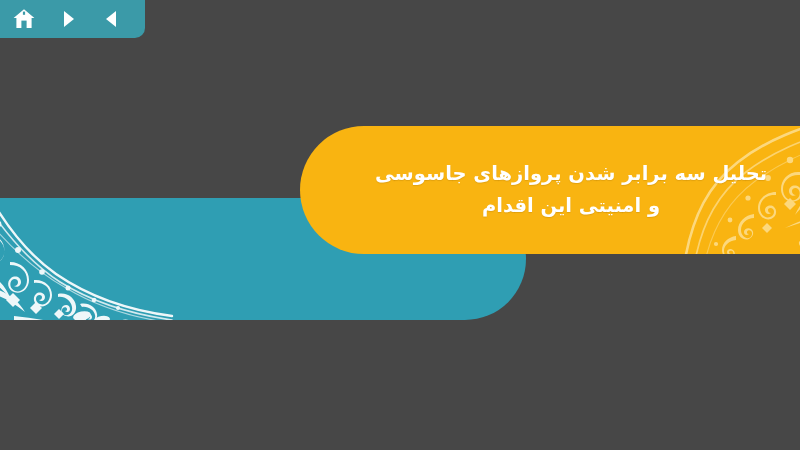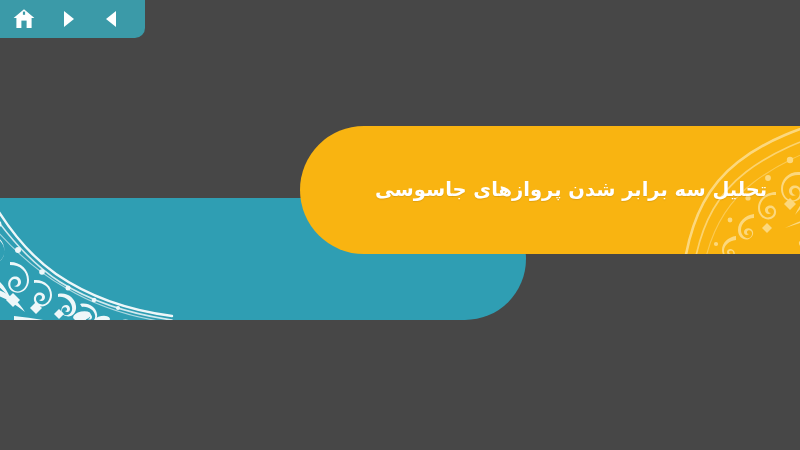--- a/index.html
+++ b/index.html
@@ -184,20 +184,21 @@
         <path d="M178 92 c-17 5 -33 11 -47 18 c17 -6 33 -11 47 -14z"></path>
         <ellipse cx="164" cy="112" rx="9" ry="4.5" transform="rotate(28 164 112)"></ellipse>
         <ellipse cx="152" cy="128" rx="8" ry="4" transform="rotate(32 152 128)"></ellipse>
         <ellipse cx="140" cy="142" rx="7" ry="3.4" transform="rotate(34 140 142)"></ellipse>
         <path d="M178 120 c-10 8 -18 18 -22 30 c7 -12 15 -22 22 -26z"></path>
       </g>
     </svg>
 
     <div class="headline">
       <span class="ln">تحلیل سه برابر شدن پروازهای جاسوسی</span>
+      <span class="ln">و امنیتی این اقدام</span>
     </div>
   </div>
 
   <div class="nav-bar">
     <button class="nav-btn" title="back">
       <svg width="22" height="22" viewBox="0 0 22 22">
         <path d="M15 3 L15 19 L5 11 Z" fill="#ffffff"></path>
       </svg>
     </button>
     <button class="nav-btn" title="forward">

